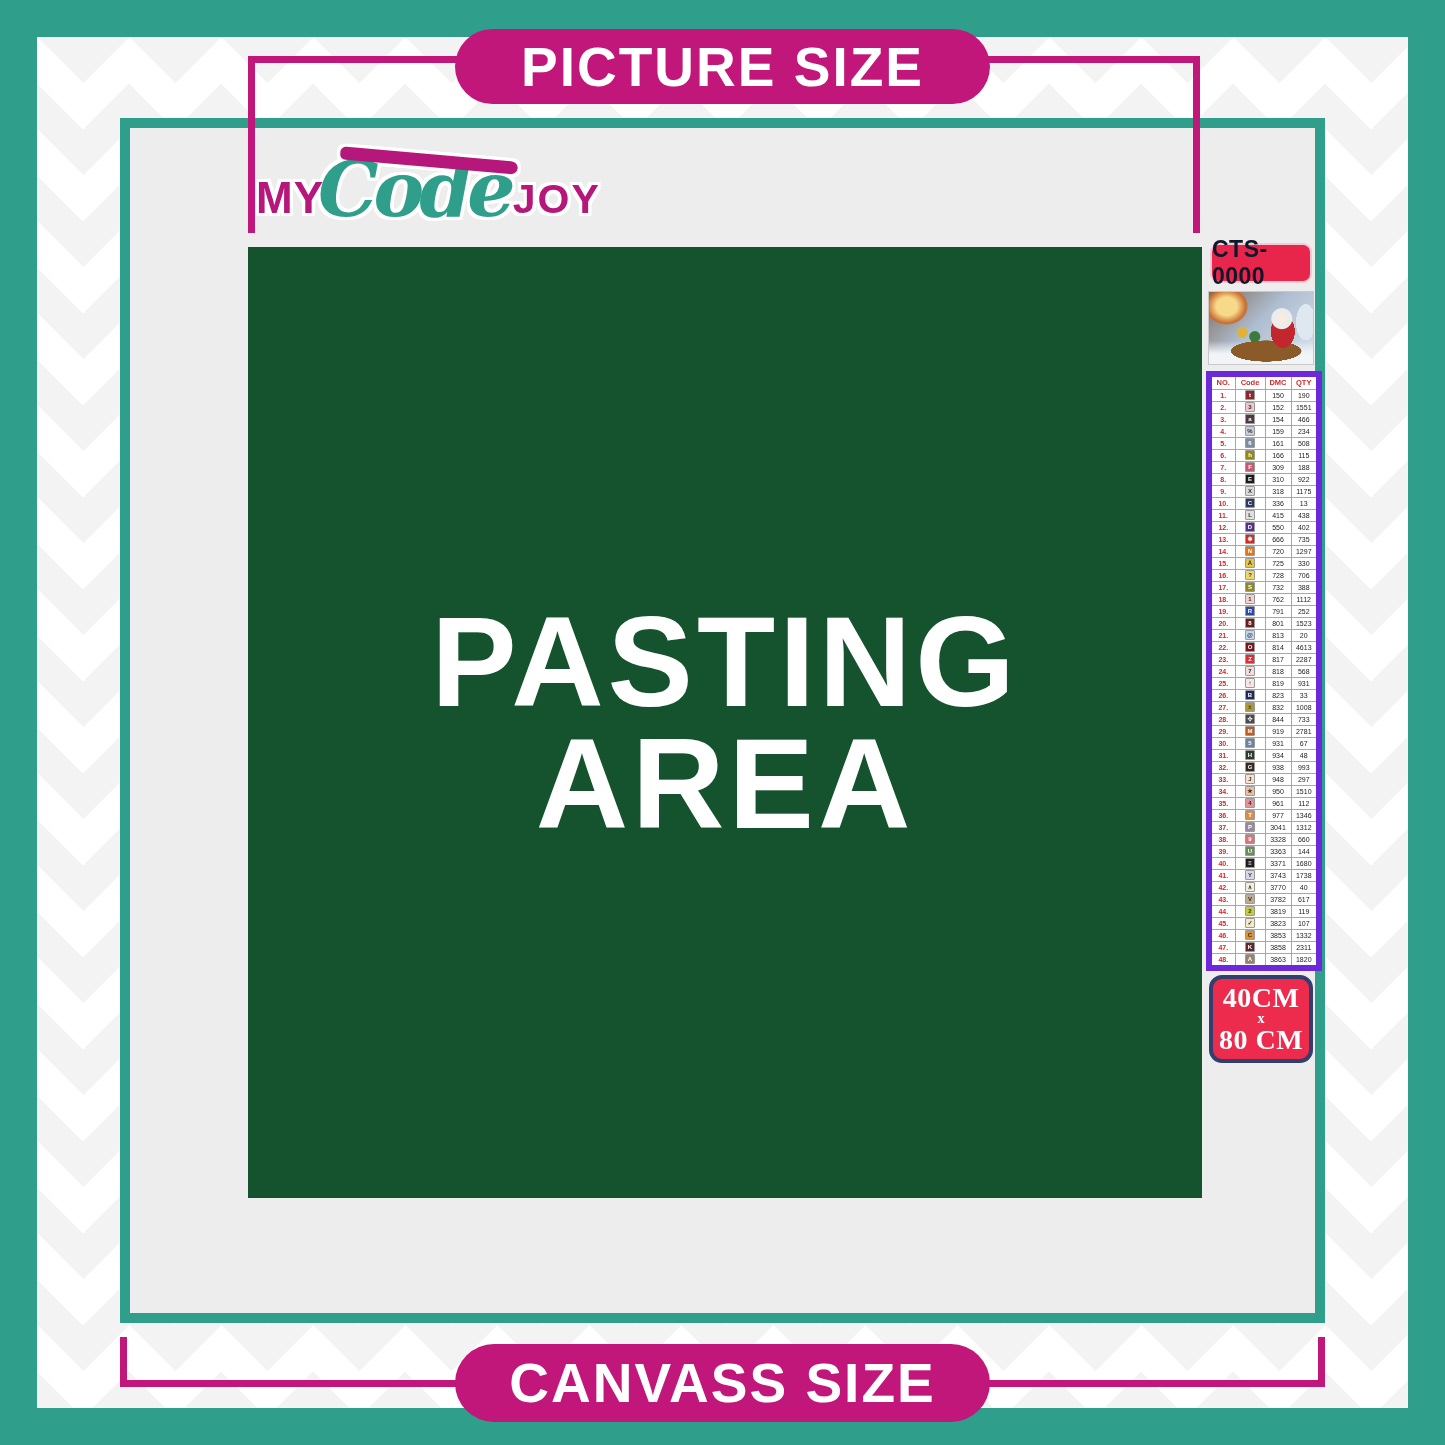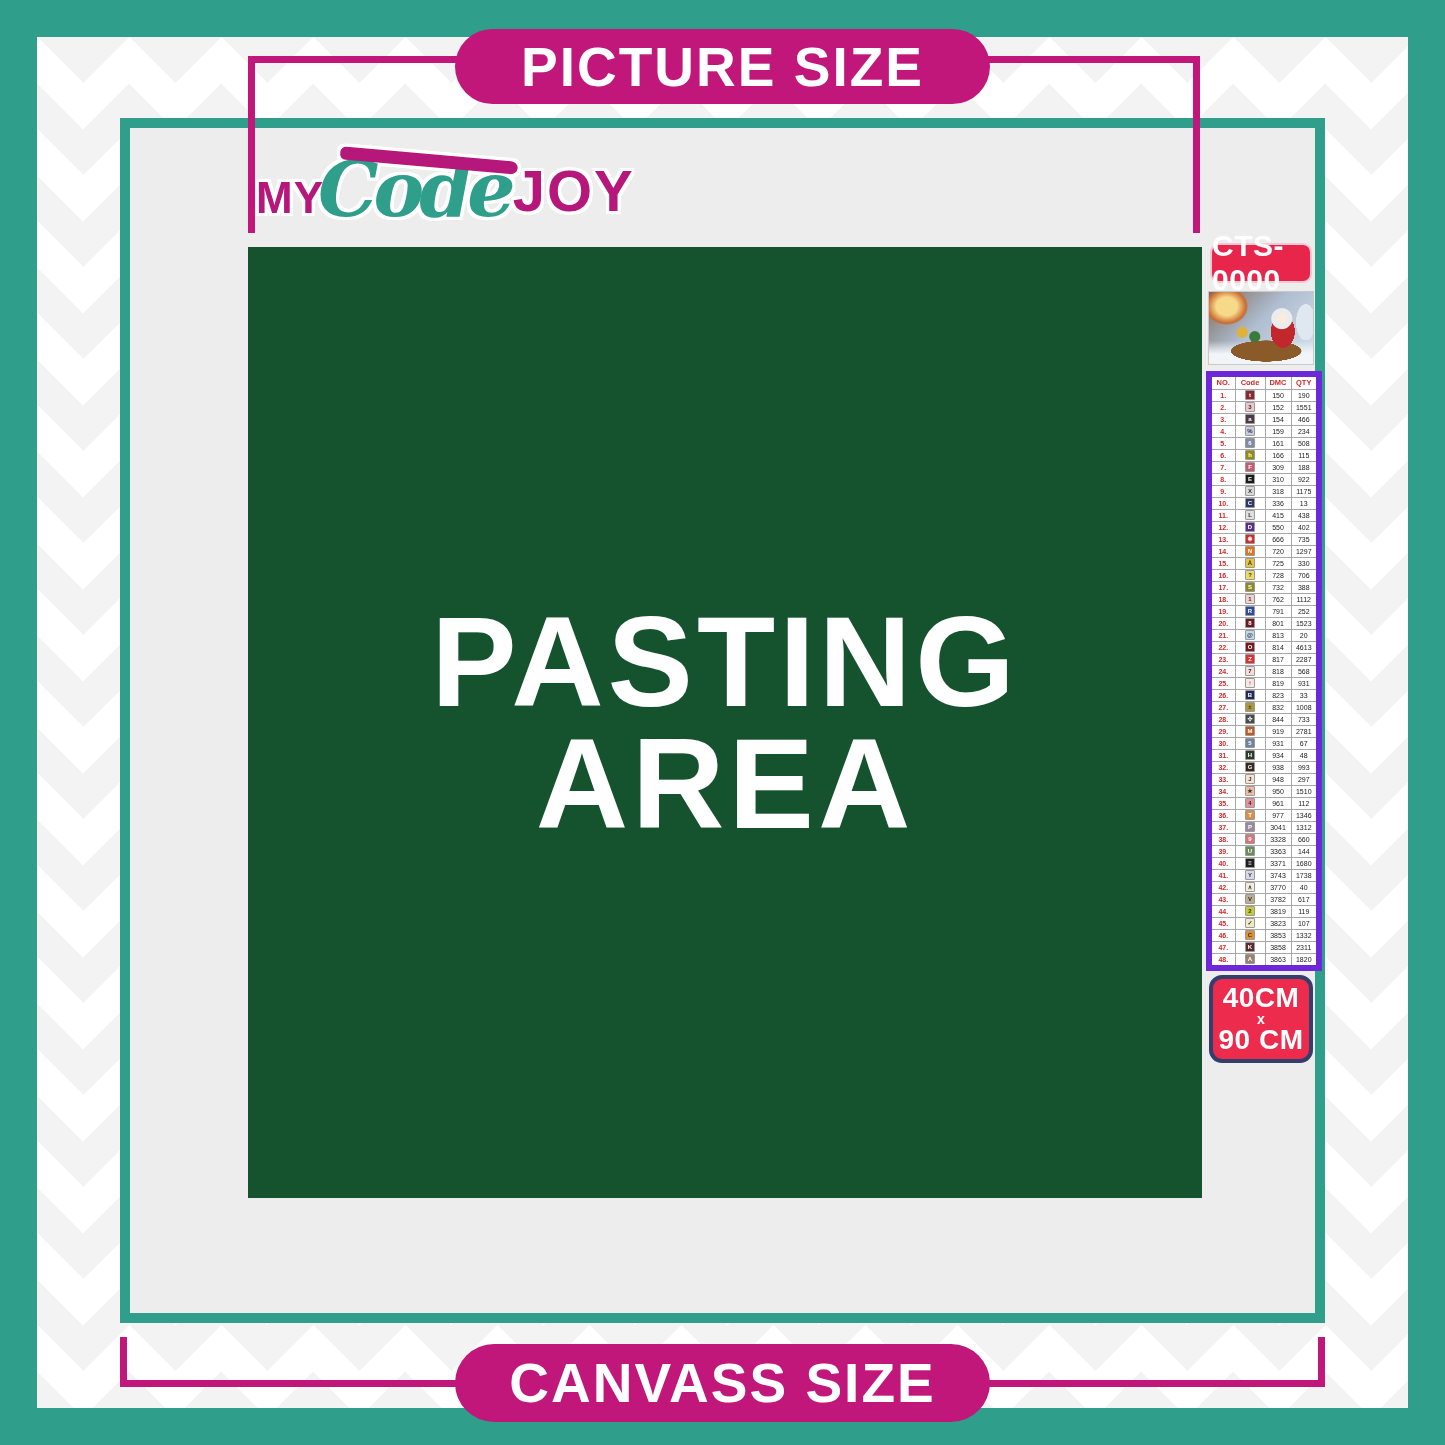--- a/index.html
+++ b/index.html
@@ -58,31 +58,31 @@
     position:absolute;left:256px;top:138px;width:268px;height:92px;
     display:flex;align-items:flex-end;
     filter:drop-shadow(3px 0 0 #fff) drop-shadow(-3px 0 0 #fff)
            drop-shadow(0 3px 0 #fff) drop-shadow(0 -3px 0 #fff);
   }
   .logo-my{color:#B5177A;font-weight:bold;font-size:44px;line-height:1;padding-bottom:10px;letter-spacing:1px;}
   .logo-craft{
     color:#2F9E8A;font-family:"DejaVu Serif",serif;font-style:italic;font-weight:bold;
     font-size:76px;line-height:1;margin-left:-6px;letter-spacing:-5px;padding-bottom:2px;
   }
-  .logo-joy{color:#B5177A;font-weight:bold;font-size:58px;line-height:1;padding-bottom:10px;margin-left:2px;letter-spacing:2px;}
+  .logo-joy{color:#B5177A;font-weight:bold;font-size:41px;line-height:1;padding-bottom:10px;margin-left:2px;letter-spacing:2px;}
   .logo-swoosh{
     position:absolute;left:84px;top:16px;width:178px;height:13px;background:#B5177A;
     border-radius:8px 10px 10px 8px / 7px 9px 9px 7px;transform:rotate(5deg);
   }
   
   .sidebar{position:absolute;left:1206px;top:243px;width:110px;}
   .cts-badge{
     box-sizing:border-box;width:102px;height:40px;margin:0 auto 8px auto;
     background:#E8254B;border:2px solid #F3C9D3;border-radius:9px;
-    color:#ffffff;font-weight:bold;font-size:30px;letter-spacing:0.5px;
+    color:#0f172a;font-weight:bold;font-size:23px;letter-spacing:0.5px;
     display:flex;align-items:center;justify-content:center;
   }
   .kit-preview{
     width:104px;height:72px;margin:0 auto 6px auto;border:1px solid #c9c9c9;
     background:
       radial-gradient(circle at 70% 37%, #f6ecdf 0 5px, #ececec 5px 10px, transparent 11px),
       radial-gradient(ellipse 17px 23px at 71% 55%, #c2272d 0 60%, #c2272d 70%, transparent 71%),
       radial-gradient(circle at 32% 56%, #e0b23a 0 5px, transparent 6px),
       radial-gradient(circle at 44% 62%, #3a7a3a 0 5px, transparent 6px),
       radial-gradient(ellipse 30px 26px at 17% 20%, #f7d98a 0 35%, #c96a2e 65%, transparent 72%),
@@ -103,21 +103,21 @@
   .color-table td.no{color:#D02A2A;font-weight:bold;}
   .color-table td.dmc,.color-table td.qty{color:#222;}
   .chip{
     display:inline-block;width:8px;height:8px;line-height:8px;font-size:6px;
     font-weight:bold;border:1px solid #9a9a9a;border-radius:1px;overflow:hidden;
   }
   .size-badge{
     box-sizing:border-box;width:104px;height:88px;margin:4px auto 0 auto;
     background:#EC2B4D;border:4px solid #323F6D;border-radius:13px;
     color:#fff;font-weight:bold;text-align:center;
-    display:flex;flex-direction:column;align-items:center;justify-content:center;
+    display:flex;flex-direction:column;align-items:center;justify-content:center;font-family:Liberation Serif, serif;
   }
   .size-line-big{font-size:28px;line-height:1.0;letter-spacing:0.5px;}
   .size-line-x{font-size:14px;line-height:1.0;}
 </style>
 </head>
 <body>
 
 <div class="poster">
 
   <div class="chevron-bg"></div>
@@ -453,17 +453,17 @@
             <td class="no">48.</td>
             <td class="code"><span class="chip" style="background:#99836A;color:#ffffff">A</span></td>
             <td class="dmc">3863</td>
             <td class="qty">1820</td>
           </tr>
         </tbody>
     </table>
     <div class="size-badge">
       <div class="size-line-big">40CM</div>
       <div class="size-line-x">x</div>
-      <div class="size-line-big">90 CM</div>
+      <div class="size-line-big">80 CM</div>
     </div>
   </div>
 
 </div>
 
 </body></html>

